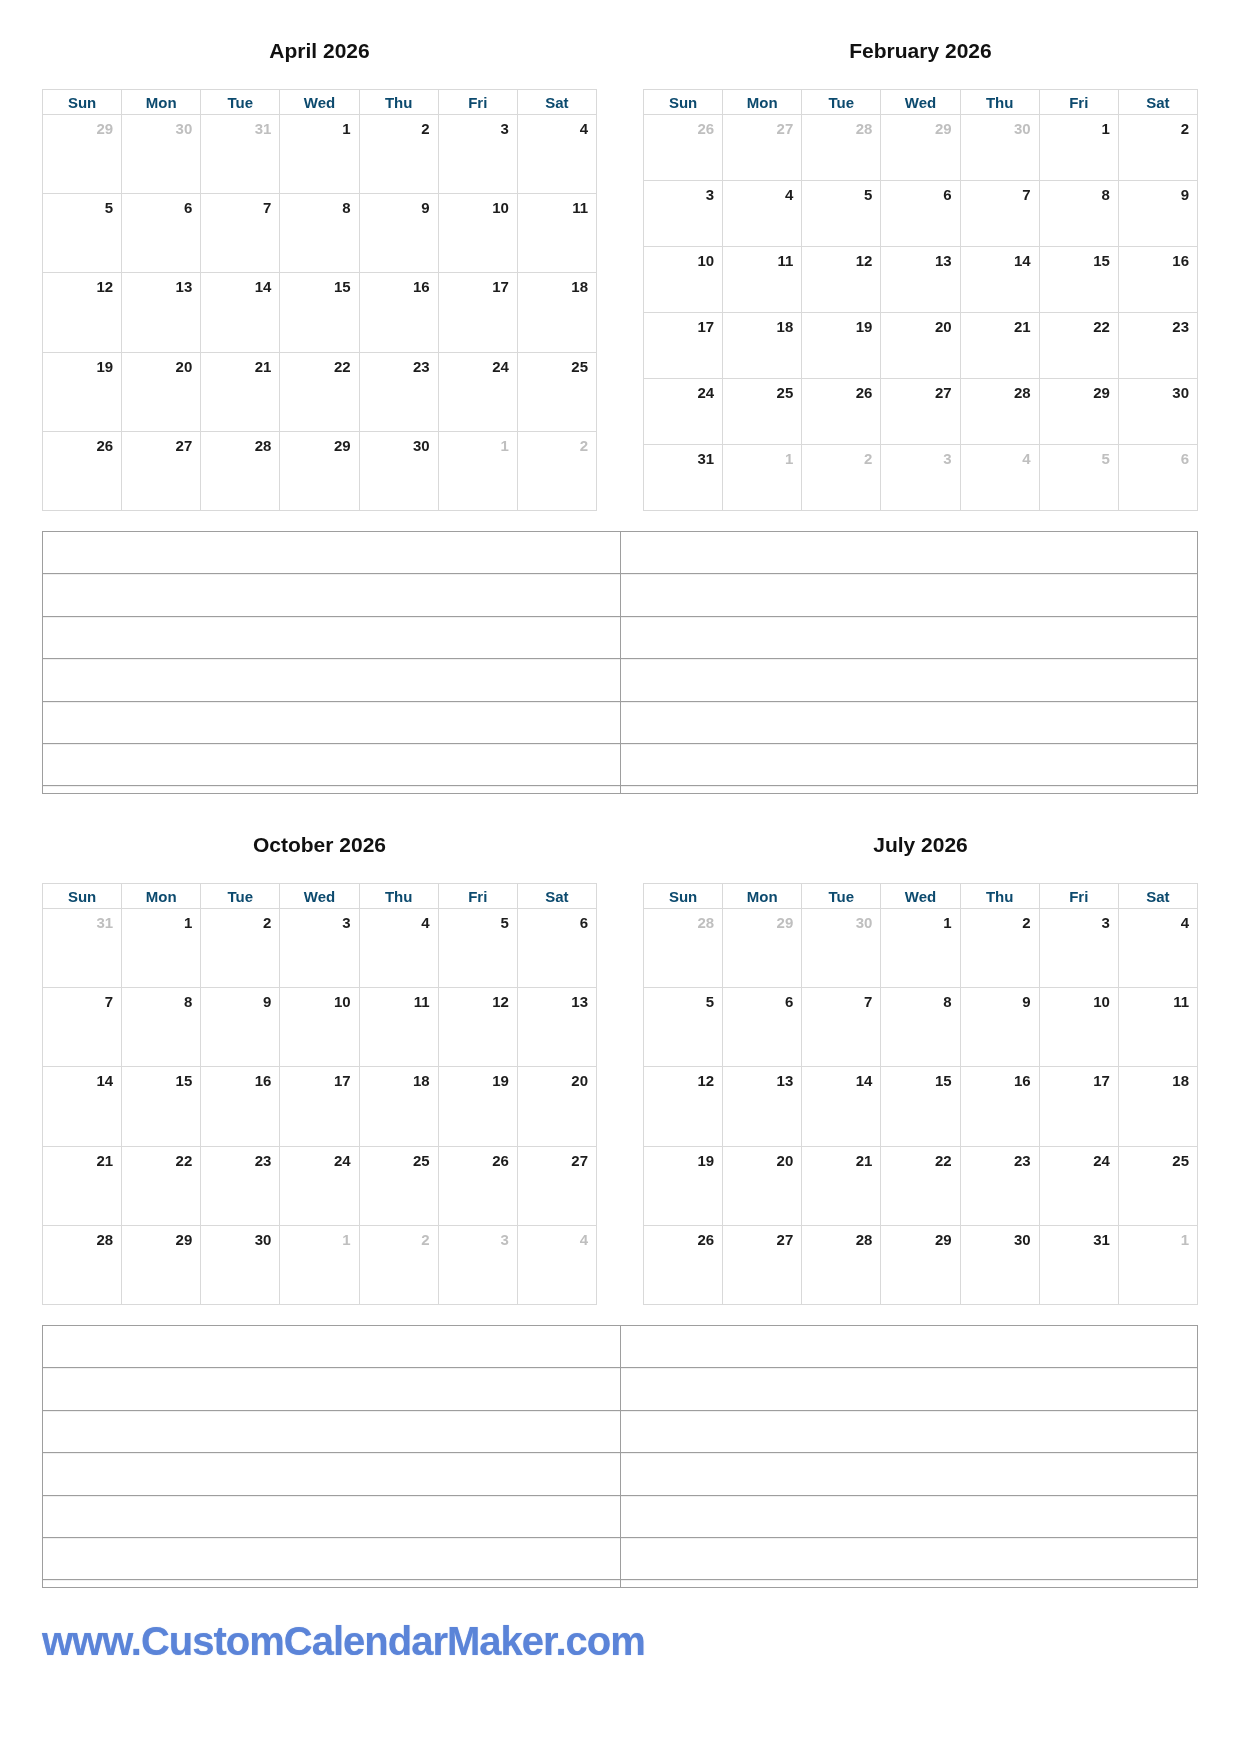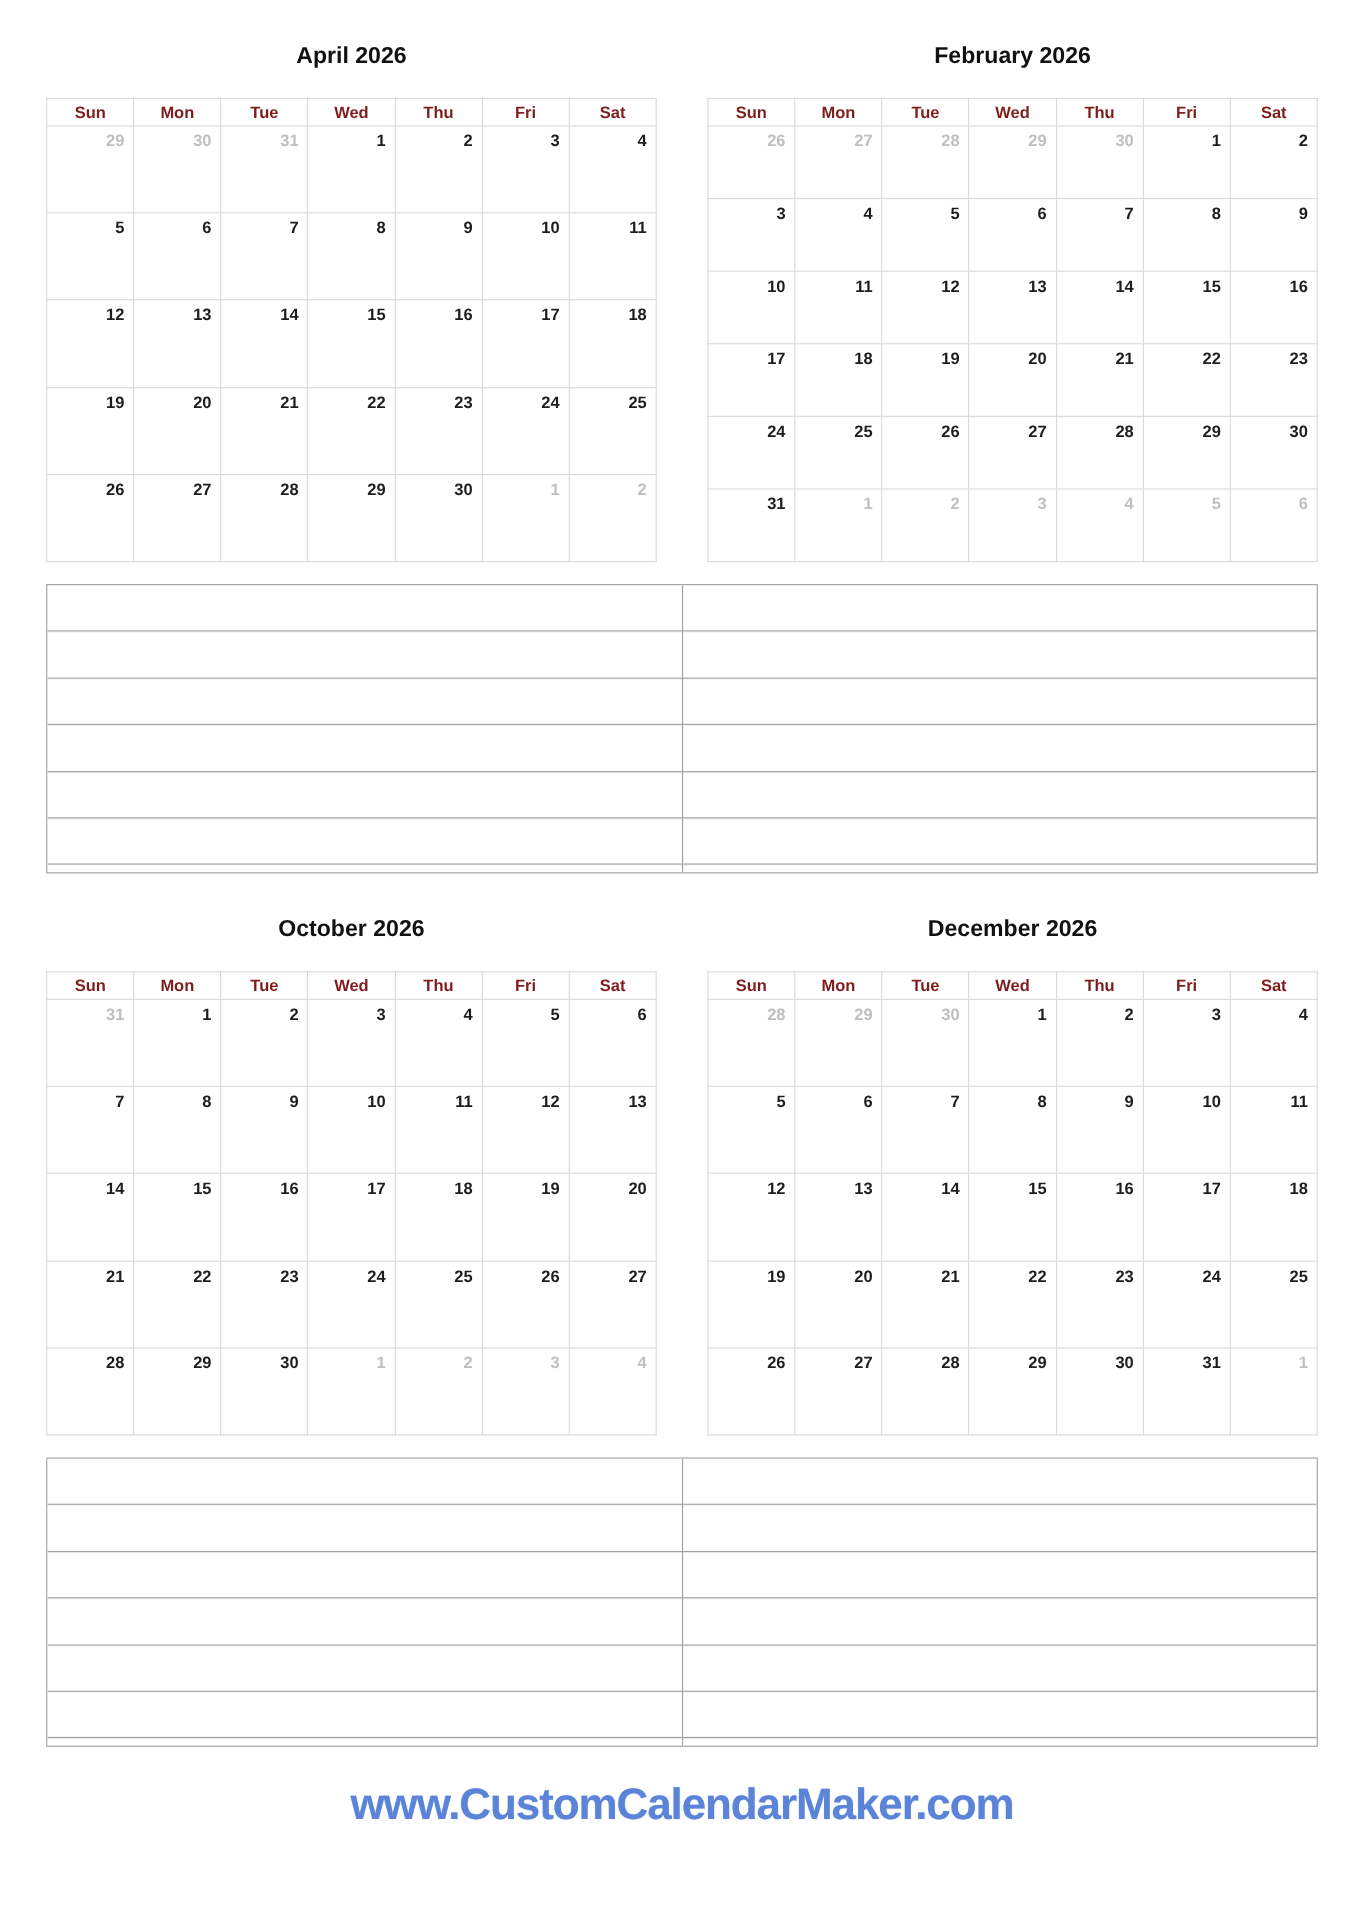--- a/index.html
+++ b/index.html
@@ -31,21 +31,21 @@
   }
   table.calendar{
     border-collapse:collapse;
     width:100%;
     table-layout:fixed;
   }
   table.calendar th{
     border:1px solid var(--cal-border);
     font-size:15px;
     font-weight:bold;
-    color:#7f1d1d;
+    color:#0c4a6e;
     text-align:center;
     height:25px;
     padding:0;
   }
   table.calendar td{
     border:1px solid var(--cal-border);
     font-size:15px;
     font-weight:bold;
     color:var(--day);
     text-align:right;
@@ -64,21 +64,21 @@
   }
   .notes-col{flex:1;overflow:hidden;}
   .notes-col:first-child{border-right:1px solid var(--note-line);}
   .note-row{
     height:42.4px;
     border-bottom:1px solid var(--note-line);
     box-shadow:0 1px 0 rgba(0,0,0,0.06);
   }
   .footer{
     margin-top:29px;
-    text-align:center;
+    text-align:left;
   }
   .footer a{
     text-decoration:none;
     font-size:40px;
     line-height:48px;
     font-weight:bold;
     letter-spacing:-1px;
     color:var(--accent);
     text-shadow:0 0 1px rgba(91,132,216,0.55);
   }
@@ -307,21 +307,21 @@
                 <td class="">30</td>
                 <td class="out">1</td>
                 <td class="out">2</td>
                 <td class="out">3</td>
                 <td class="out">4</td>
               </tr>
             </tbody>
           </table>
       </div>
       <div class="month-block">
-        <div class="month-title">December 2026</div>
+        <div class="month-title">July 2026</div>
         <table class="calendar">
             <thead>
               <tr>
                 <th>Sun</th>
                 <th>Mon</th>
                 <th>Tue</th>
                 <th>Wed</th>
                 <th>Thu</th>
                 <th>Fri</th>
                 <th>Sat</th>

